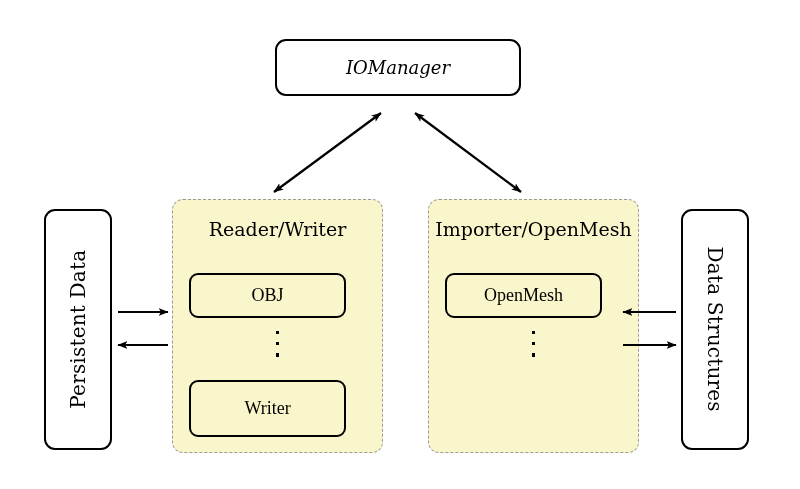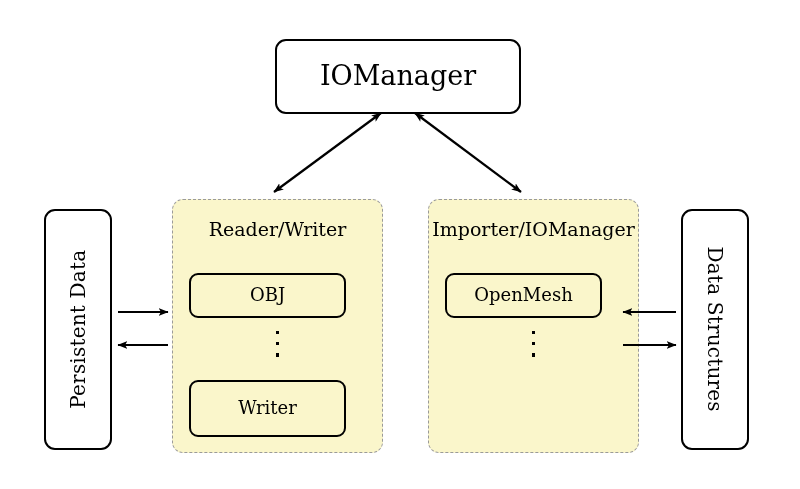--- a/index.html
+++ b/index.html
@@ -36,23 +36,24 @@
     border: 2.6px solid #000000;
     border-radius: 9px;
     line-height: 1.22;
   }
 
   
   #io-manager {
     left: 275px;
     top: 39px;
     width: 246px;
-    height: 75px;
-    font-size: 27px;
+    height: 57px;
+    font-size: 18px;
     border-radius: 11px;
+    font-style: italic;
   }
 
   
   .side-node {
     width: 68px;
     border-radius: 11px;
   }
   #persistent-data {
     left: 44px;
     top: 209px;
@@ -104,20 +105,21 @@
     width: 157px;
     background: #FAF6CB;
     border: 2.6px solid #000000;
     border-radius: 9px;
     display: flex;
     align-items: center;
     justify-content: center;
     text-align: right;
     font-size: 18px;
     line-height: 1.25;
+    font-family: Liberation Serif, serif;
   }
   .item-top    { top: 73px;  height: 45px; }
   .item-bottom { top: 180px; height: 57px; }
 
   
   .vdots {
     position: absolute;
     left: 0;
     width: 100%;
     top: 131px;
@@ -173,21 +175,21 @@
     </div>
 
     <div class="item-box item-bottom">
       <span>
         <span>Writer</span><br>
       </span>
     </div>
   </div>
 
   <div class="panel" id="panel-importerexporter">
-    <div class="panel-title">Importer/IOManager</div>
+    <div class="panel-title">Importer/OpenMesh</div>
 
     <div class="item-box item-top">
       <span>OpenMesh</span>
     </div>
 
     <div class="vdots">
       <span></span>
         <span></span>
         <span></span>
     </div>

